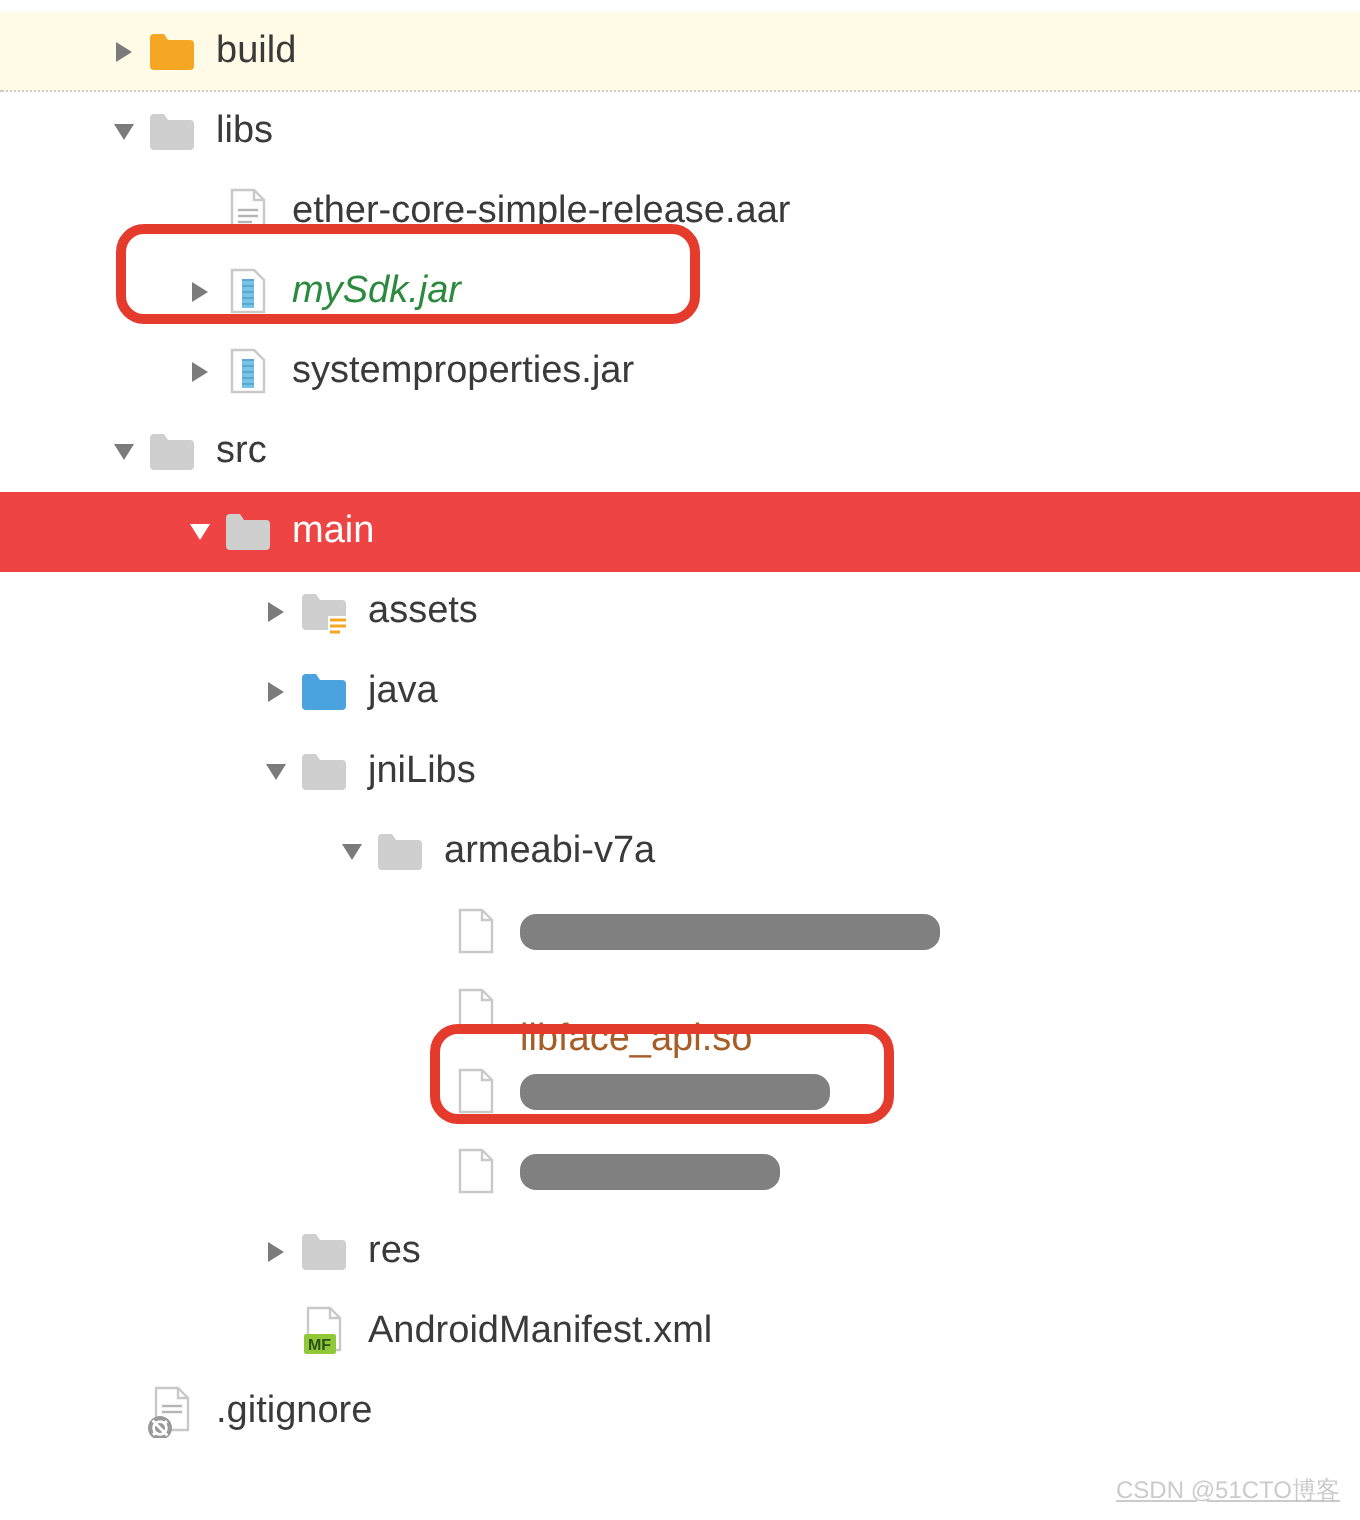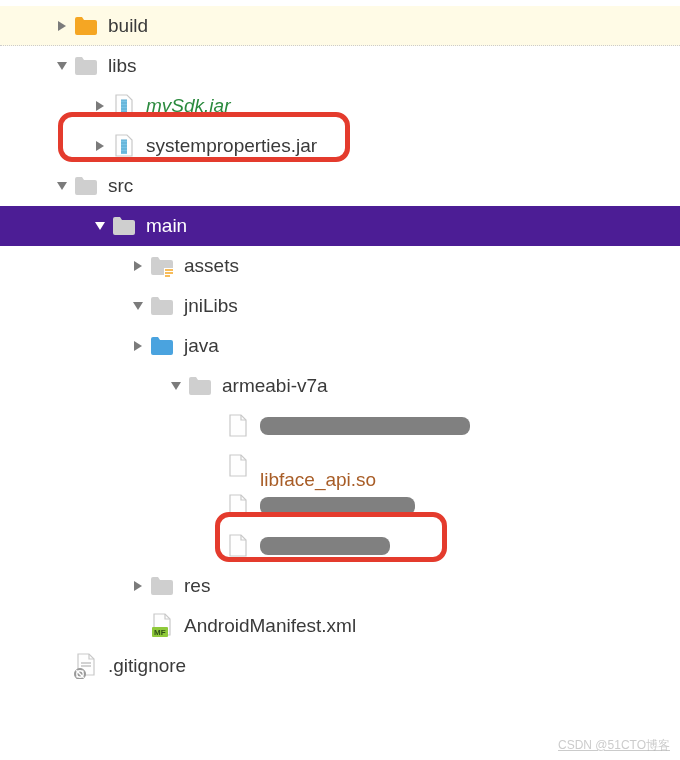--- a/index.html
+++ b/index.html
@@ -15,21 +15,21 @@
     }
     .tree { padding-top: 6px; }
     .row {
       display: flex;
       align-items: center;
       height: 40px;
       white-space: nowrap;
     }
     .row.build-row { background: #fffbe6; border-bottom: 1px dotted #ccc; align-items: center; }
     .row.selected {
-      background: #4c1d95;
+      background: #ef4444;
       color: #fff;
     }
     .indent { display: inline-block; flex-shrink: 0; }
     .arrow {
       width: 16px;
       display: inline-flex;
       justify-content: center;
       align-items: center;
       flex-shrink: 0;
       margin-right: 4px;
@@ -174,20 +174,30 @@
         </svg>
       </span>
     <span class="icon">
         <svg width="24" height="24">
           <use href="#folder-gray"></use>
         </svg>
       </span>
     <span class="label">libs</span>
   </div>
 
+  <div class="row">
+    <span class="indent" style="width:92px"></span>
+    <span class="spacer-arrow"></span>
+    <span class="icon">
+        <svg width="24" height="24">
+          <use href="#file-doc"></use>
+        </svg>
+      </span>
+    <span class="label">ether-core-simple-release.aar</span>
+  </div>
 
   <div class="row">
     <span class="indent" style="width:92px"></span>
     <span class="arrow">
         <svg width="14" height="14">
           <use href="#arrow-right"></use>
         </svg>
       </span>
     <span class="icon">
         <svg width="24" height="24">
@@ -255,44 +265,44 @@
           <use href="#folder-assets"></use>
         </svg>
       </span>
     <span class="label">assets</span>
   </div>
 
   <div class="row">
     <span class="indent" style="width:130px"></span>
     <span class="arrow">
         <svg width="14" height="14">
+          <use href="#arrow-right"></use>
+        </svg>
+      </span>
+    <span class="icon">
+        <svg width="24" height="24">
+          <use href="#folder-blue"></use>
+        </svg>
+      </span>
+    <span class="label">java</span>
+  </div>
+
+  <div class="row">
+    <span class="indent" style="width:130px"></span>
+    <span class="arrow">
+        <svg width="14" height="14">
           <use href="#arrow-down"></use>
         </svg>
       </span>
     <span class="icon">
         <svg width="24" height="24">
           <use href="#folder-gray"></use>
         </svg>
       </span>
     <span class="label">jniLibs</span>
-  </div>
-
-  <div class="row">
-    <span class="indent" style="width:130px"></span>
-    <span class="arrow">
-        <svg width="14" height="14">
-          <use href="#arrow-right"></use>
-        </svg>
-      </span>
-    <span class="icon">
-        <svg width="24" height="24">
-          <use href="#folder-blue"></use>
-        </svg>
-      </span>
-    <span class="label">java</span>
   </div>
 
   <div class="row">
     <span class="indent" style="width:168px"></span>
     <span class="arrow">
         <svg width="14" height="14">
           <use href="#arrow-down"></use>
         </svg>
       </span>
     <span class="icon">

